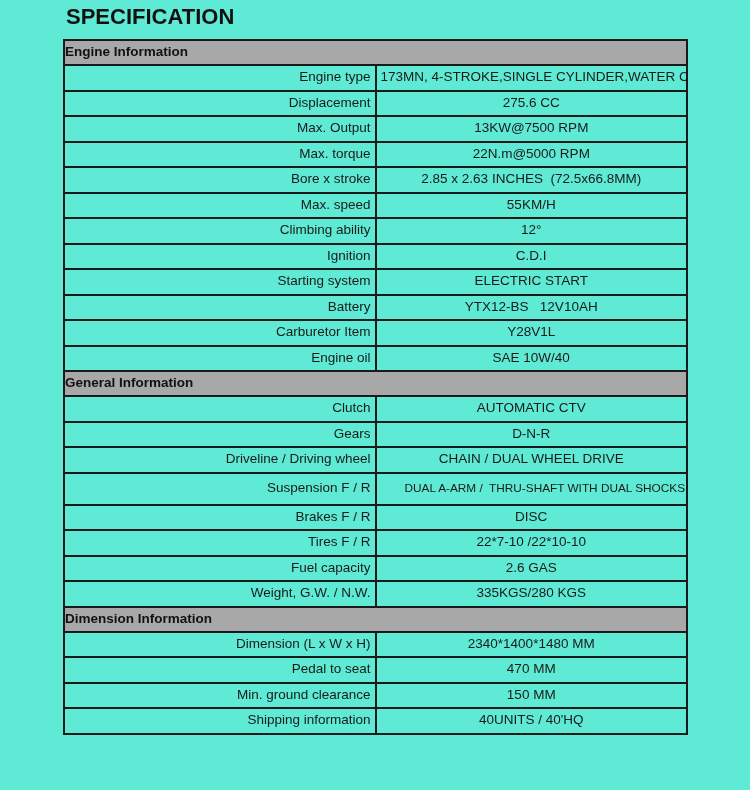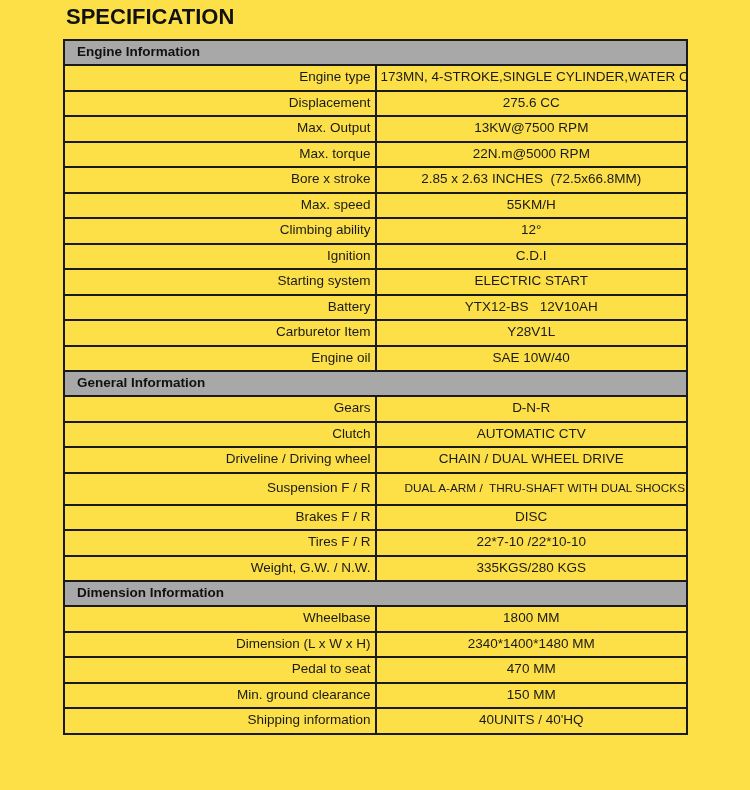--- a/index.html
+++ b/index.html
@@ -9,21 +9,21 @@
     width: 750px;
     height: 790px;
     font-family: "Liberation Sans", sans-serif;
     color: #1a1a1a;
     overflow: hidden;
   }
   .page {
     position: relative;
     width: 750px;
     height: 790px;
-    background: #fde047;
+    background: #5eead4;
   }
   .title {
     position: absolute;
     left: 66px;
     top: 4px;
     font-size: 22px;
     font-weight: bold;
     letter-spacing: 0px;
     color: #111111;
   }
@@ -45,21 +45,21 @@
     line-height: 1.1;
     padding: 2px 4px;
     vertical-align: middle;
     overflow: hidden;
     white-space: nowrap;
   }
   tr.section-header td {
     background: var(--header-bg, #a8a8a8);
     font-weight: bold;
     height: 19px;
-    padding-left: 12px;
+    padding-left: 0;
     font-size: 13.5px;
     color: #111111;
   }
   td.label-cell {
     width: 231px;
     text-align: right;
     padding-left: 8px;
     height: 19.5px;
   }
   td.value-cell {
@@ -130,53 +130,53 @@
             <td class="value-cell">Y28V1L</td>
           </tr>
           <tr>
             <td class="label-cell">Engine oil</td>
             <td class="value-cell">SAE 10W/40</td>
           </tr>
           <tr class="section-header">
             <td colspan="2">General Information</td>
           </tr>
           <tr>
+            <td class="label-cell">Clutch</td>
+            <td class="value-cell">AUTOMATIC CTV</td>
+          </tr>
+          <tr>
             <td class="label-cell">Gears</td>
             <td class="value-cell">D-N-R</td>
-          </tr>
-          <tr>
-            <td class="label-cell">Clutch</td>
-            <td class="value-cell">AUTOMATIC CTV</td>
           </tr>
           <tr>
             <td class="label-cell">Driveline / Driving wheel</td>
             <td class="value-cell">CHAIN / DUAL WHEEL DRIVE</td>
           </tr>
           <tr class="tall">
             <td class="label-cell">Suspension F / R</td>
             <td class="value-cell small">DUAL A-ARM /&nbsp; THRU-SHAFT WITH DUAL SHOCKS AND DUAL A-ARM</td>
           </tr>
           <tr>
             <td class="label-cell">Brakes F / R</td>
             <td class="value-cell">DISC</td>
           </tr>
           <tr>
             <td class="label-cell">Tires F / R</td>
             <td class="value-cell">22*7-10 /22*10-10</td>
           </tr>
           <tr>
+            <td class="label-cell">Fuel capacity</td>
+            <td class="value-cell">2.6 GAS</td>
+          </tr>
+          <tr>
             <td class="label-cell">Weight, G.W. / N.W.</td>
             <td class="value-cell">335KGS/280 KGS</td>
           </tr>
           <tr class="section-header">
             <td colspan="2">Dimension Information</td>
-          </tr>
-          <tr>
-            <td class="label-cell">Wheelbase</td>
-            <td class="value-cell">1800 MM</td>
           </tr>
           <tr>
             <td class="label-cell">Dimension (L x W x H)</td>
             <td class="value-cell">2340*1400*1480 MM</td>
           </tr>
           <tr>
             <td class="label-cell">Pedal to seat</td>
             <td class="value-cell">470 MM</td>
           </tr>
           <tr>

